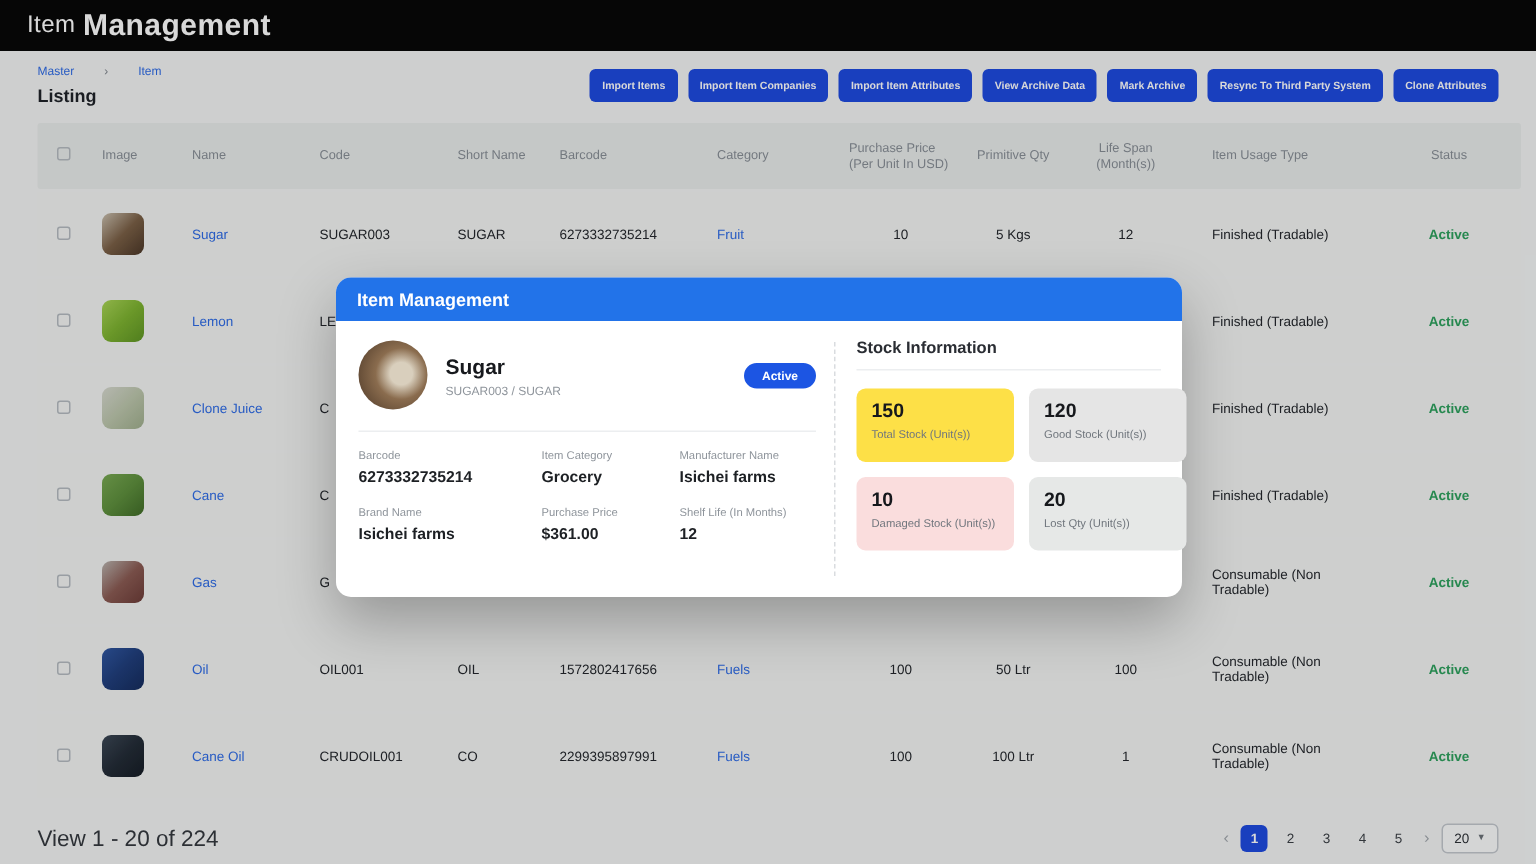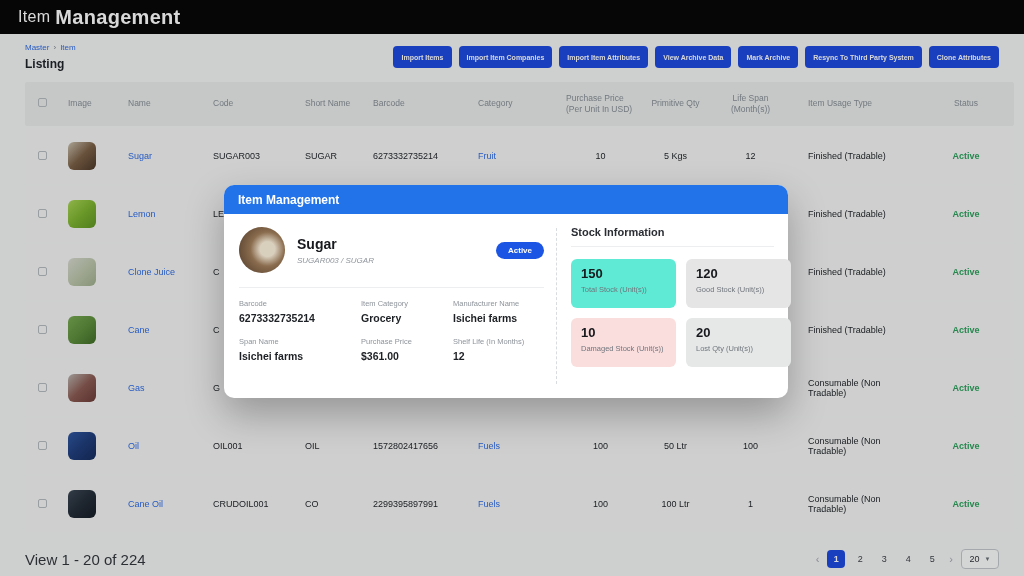--- a/index.html
+++ b/index.html
@@ -6,21 +6,21 @@
   *{box-sizing:border-box;font-family:"Liberation Sans",sans-serif;}
   .screen{position:relative;width:1024px;height:576px;background:#f4f5f5;overflow:hidden;}
 
   
   .topbar{position:absolute;top:0;left:0;right:0;height:34px;background:#050505;display:flex;align-items:center;padding-left:18px;z-index:1;}
   .topbar .t-light{color:#fff;font-size:16px;font-weight:400;letter-spacing:.3px;}
   .topbar .t-bold{color:#fff;font-size:20px;font-weight:700;margin-left:5px;letter-spacing:.3px;}
 
   
   .crumb-wrap{position:absolute;top:43px;left:25px;z-index:1;}
-  .crumbs{font-size:8px;color:#2e6be6;display:flex;gap:4px;align-items:center;}
+  .crumbs{font-size:8px;color:#2e6be6;display:flex;gap:20px;align-items:center;}
   .crumb{color:#2e6be6;}
   .crumb-sep{color:#7b828a;font-size:8px;}
   .page-heading{margin-top:5px;font-size:12px;font-weight:700;color:#1d2127;}
 
   .actions{position:absolute;top:46px;right:25px;display:flex;gap:7px;z-index:1;}
   .btn{height:22px;padding:0 8px;background:#1c49e1;color:#fff;border:none;border-radius:4px;
        font-size:7px;font-weight:700;white-space:nowrap;display:flex;align-items:center;cursor:pointer;}
 
   
   .table{position:absolute;top:82px;left:25px;right:10px;z-index:1;}
@@ -53,33 +53,33 @@
   .modal{position:absolute;left:224px;top:185px;width:564px;height:213px;background:#fff;border-radius:10px;z-index:50;
          box-shadow:0 16px 38px rgba(0,0,0,.28);}
   .modal-head{height:29px;background:#2273e9;border-radius:10px 10px 0 0;display:flex;align-items:center;padding-left:14px;
               color:#fff;font-size:12px;font-weight:700;}
   .modal-body{position:relative;height:184px;}
   .profile{position:absolute;left:15px;top:13px;width:305px;display:flex;align-items:center;}
   .avatar{width:46px;height:46px;border-radius:50%;flex:none;
           background:radial-gradient(circle at 62% 48%, #d9cfbd 0 20%, #8a6c4e 46%, #4a3626 100%);}
   .p-text{margin-left:12px;flex:1;}
   .p-name{font-size:14px;font-weight:700;color:#17191d;}
-  .p-sub{font-size:8px;color:#8e949b;margin-top:4px;font-style:italic;}
+  .p-sub{font-size:8px;color:#8e949b;margin-top:4px;}
   .badge{background:#1c55e3;color:#fff;font-size:8px;font-weight:700;padding:4px 12px;border-radius:9px;}
   .h-div{position:absolute;left:15px;top:73px;width:305px;border-top:1px solid #eceef0;}
   .fields{position:absolute;left:15px;top:85px;width:310px;display:grid;grid-template-columns:122px 92px 1fr;row-gap:13px;}
   .f-label{font-size:7.5px;color:#8e949b;}
   .f-value{font-size:10.5px;font-weight:600;color:#1d2024;margin-top:4px;}
   .v-div{position:absolute;left:332px;top:14px;bottom:14px;border-left:1px dashed #d9dcdf;}
   .stock{position:absolute;left:347px;top:12px;right:14px;}
   .stock-title{font-size:11px;color:#2a2d33;font-weight:600;}
   .stock-hr{border-top:1px solid #eceef0;margin-top:8px;}
   .cards{margin-top:12px;display:grid;grid-template-columns:105px 105px;gap:10px;}
   .card{height:49px;border-radius:6px;padding:7px 10px;}
-  .card-0{background:#5eead4;}
+  .card-0{background:#fde047;}
   .card-1{background:#e5e5e5;}
   .card-2{background:#fadddd;}
   .card-3{background:#e6e8e7;}
   .card-val{font-size:13px;font-weight:700;color:#16181c;}
   .card-label{font-size:7.5px;color:#70767d;margin-top:4px;}
 </style>
 </head>
 <body>
 
 <div class="screen">
@@ -274,21 +274,21 @@
         </div>
         <div>
           <div class="f-label">Item Category</div>
           <div class="f-value">Grocery</div>
         </div>
         <div>
           <div class="f-label">Manufacturer Name</div>
           <div class="f-value">Isichei farms</div>
         </div>
         <div>
-          <div class="f-label">Span Name</div>
+          <div class="f-label">Brand Name</div>
           <div class="f-value">Isichei farms</div>
         </div>
         <div>
           <div class="f-label">Purchase Price</div>
           <div class="f-value">$361.00</div>
         </div>
         <div>
           <div class="f-label">Shelf Life (In Months)</div>
           <div class="f-value">12</div>
         </div>

